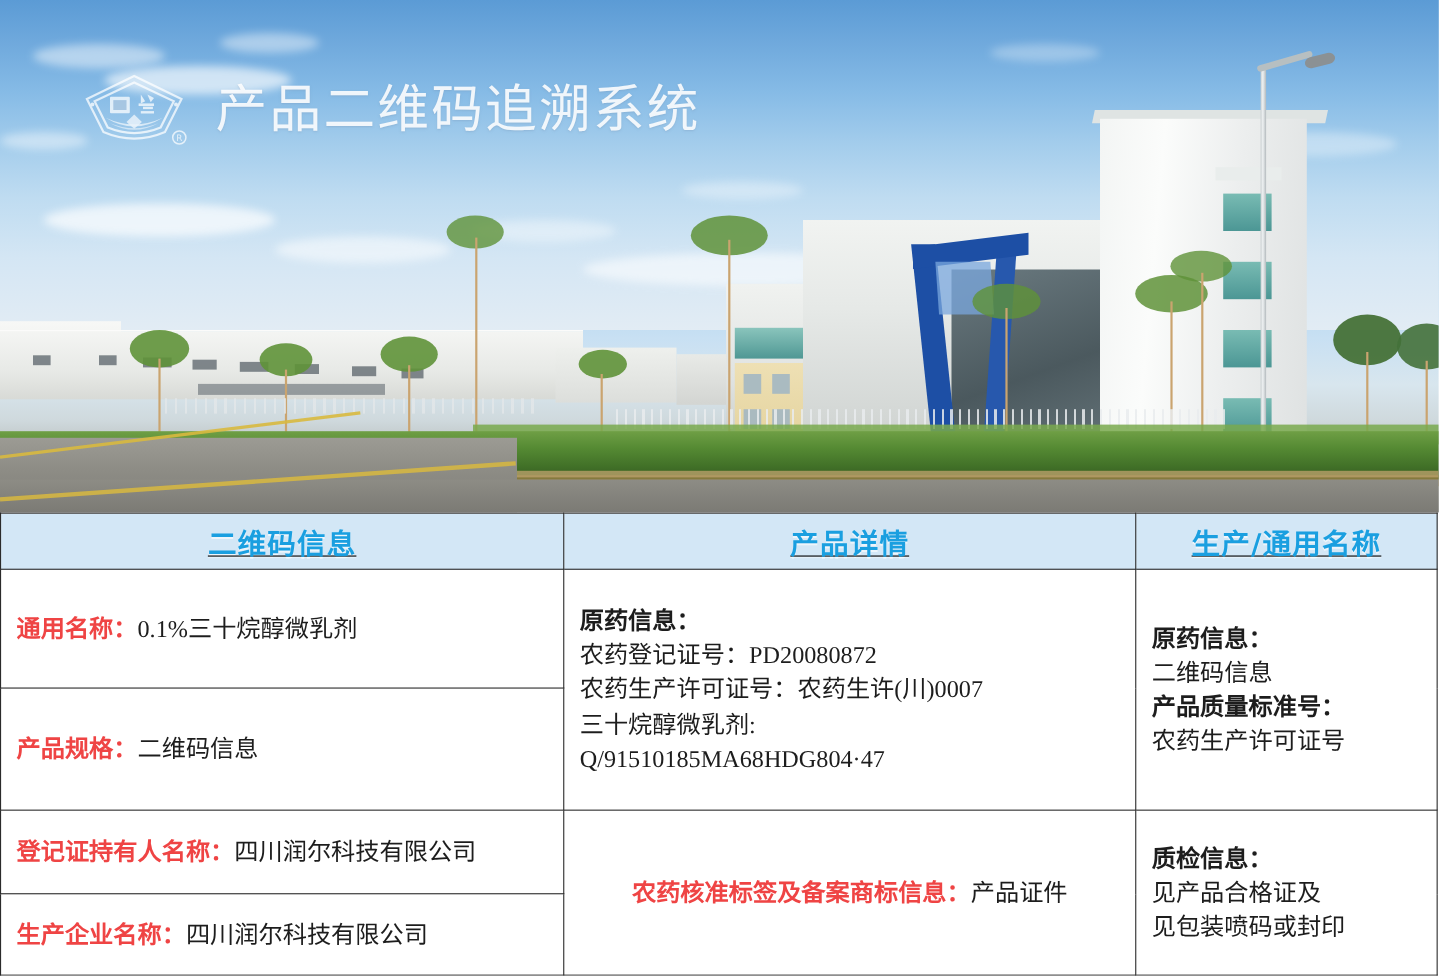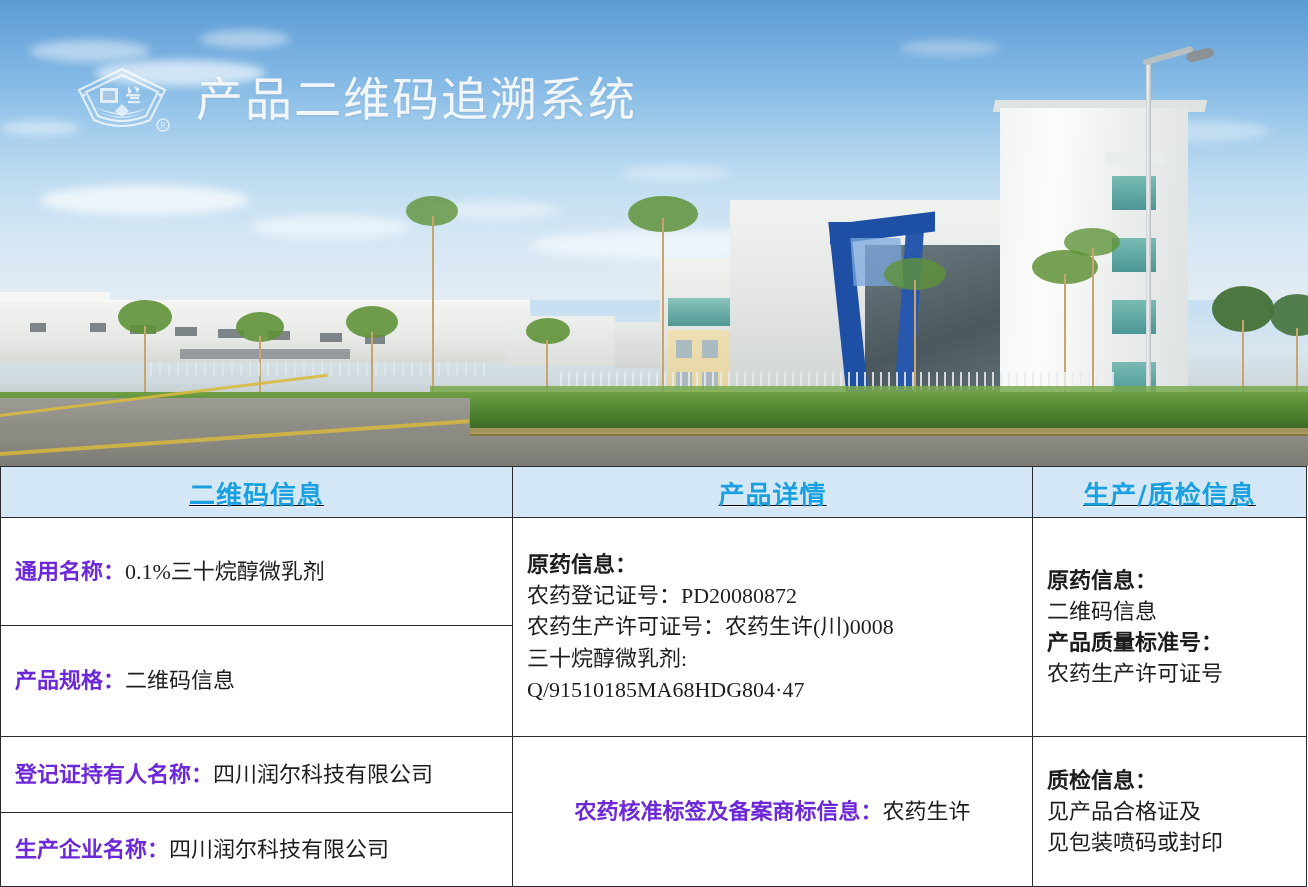--- a/index.html
+++ b/index.html
@@ -124,21 +124,21 @@
     height:50px;
     border-bottom:2px solid #000;
     text-decoration:underline;
   }
   .head-txt{
     color:#1a9fe0;font-weight:bold;font-size:26px;
     font-family:"DejaVu Serif","Liberation Serif",serif;
     text-shadow:0 1px 0 rgba(255,255,255,.6);
     letter-spacing:1px;
   }
-  .lbl{color:#6d28d9;font-weight:bold;}
+  .lbl{color:#ef4444;font-weight:bold;}
   .val{color:#1d1d1d;}
   .cellline{font-size:21px;line-height:1.42;color:#1d1d1d;white-space:nowrap;}
   .cellline.big{font-size:22px;}
   .pad-l{padding-left:26px;}
   .center{text-align:center;}
   .link-val{color:#1d1d1d;}
 </style>
 </head>
 <body>
 
@@ -308,34 +308,34 @@
       <tbody>
 
         <tr>
           <td class="head">
             <span class="head-txt">二维码信息</span>
           </td>
           <td class="head">
             <span class="head-txt">产品详情</span>
           </td>
           <td class="head">
-            <span class="head-txt">生产/质检信息</span>
+            <span class="head-txt">生产/通用名称</span>
           </td>
         </tr>
 
         <tr style="height:108px;">
           <td class="pad-l">
             <div class="cellline big">
               <span class="lbl">通用名称：</span><span class="val">0.1%三十烷醇微乳剂</span>
             </div>
           </td>
           <td class="pad-l" rowspan="2">
             <div class="cellline big lbl">原药信息：</div>
             <div class="cellline big val">农药登记证号：PD20080872</div>
-            <div class="cellline big val">农药生产许可证号：农药生许(川)0008</div>
+            <div class="cellline big val">农药生产许可证号：农药生许(川)0007</div>
             <div class="cellline big val">三十烷醇微乳剂:</div>
             <div class="cellline big val">Q/91510185MA68HDG804·47</div>
           </td>
           <td class="pad-l" rowspan="2">
             <div class="cellline big lbl">原药信息：</div>
             <div class="cellline big val">二维码信息</div>
             <div class="cellline big lbl">产品质量标准号：</div>
             <div class="cellline big val">农药生产许可证号</div>
           </td>
         </tr>
@@ -349,21 +349,21 @@
         </tr>
 
         <tr style="height:76px;">
           <td class="pad-l">
             <div class="cellline big">
               <span class="lbl">登记证持有人名称：</span><span class="val">四川润尔科技有限公司</span>
             </div>
           </td>
           <td class="center" rowspan="2">
             <div class="cellline big">
-              <span class="lbl">农药核准标签及备案商标信息：</span><span class="link-val">农药生许</span>
+              <span class="lbl">农药核准标签及备案商标信息：</span><span class="link-val">产品证件</span>
             </div>
           </td>
           <td class="pad-l" rowspan="2">
             <div class="cellline big lbl">质检信息：</div>
             <div class="cellline big val">见产品合格证及</div>
             <div class="cellline big val">见包装喷码或封印</div>
           </td>
         </tr>
 
         <tr style="height:74px;">

